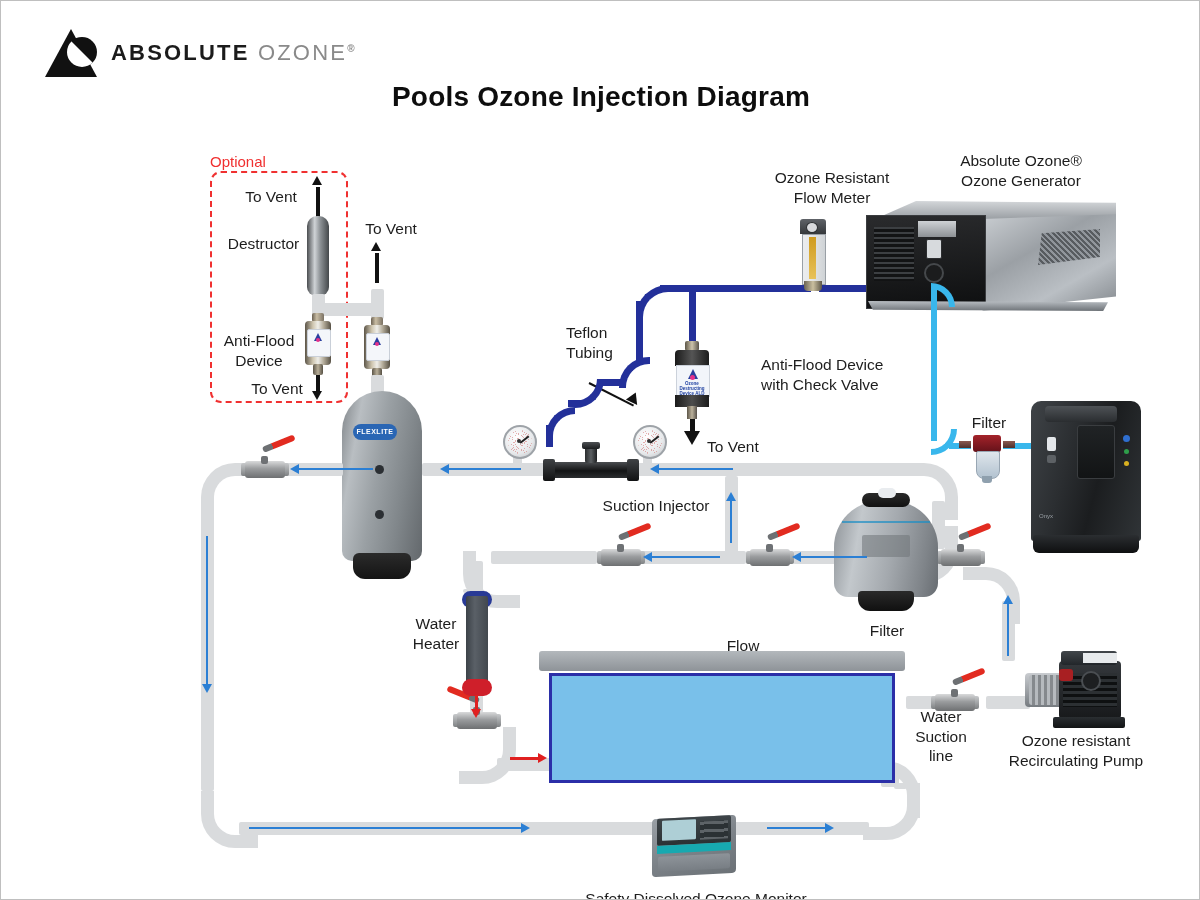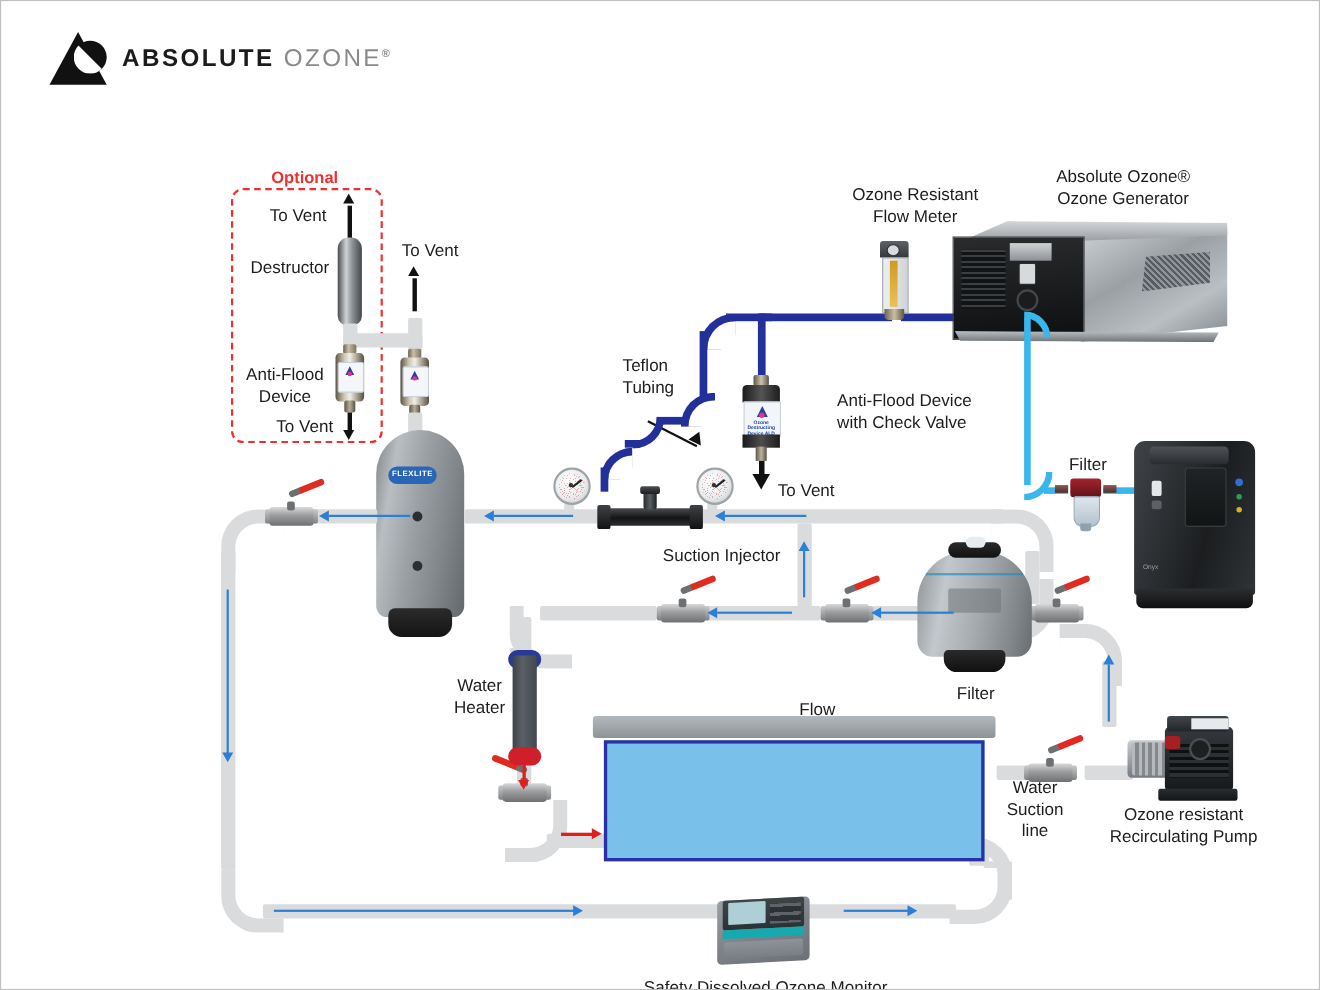--- a/index.html
+++ b/index.html
@@ -27,22 +27,22 @@
          font-size:28px;font-weight:700;color:#0d0d0d;letter-spacing:.2px;}
 
   
   .lbl{position:absolute;font-size:15.5px;color:#1d1d1d;line-height:1.26;
        text-align:center;white-space:pre-line;}
   .lbl.l{text-align:left;}
 
   
   #optional-box{position:absolute;left:209px;top:170px;width:134px;height:228px;
       border:2px dashed #f03030;border-radius:11px;}
-  #optional-label{position:absolute;left:209px;top:152px;width:134px;text-align:center;
-      font-size:15px;color:#f03030;font-weight:bold;}
+  #optional-label{position:absolute;left:209px;top:152px;width:134px;text-align:left;
+      font-size:15px;color:#f03030;}
 
   
   .pipe{position:absolute;background:#d9dbdd;}
   .pipe.h{height:13px;border-radius:2px;}
   .pipe.v{width:13px;border-radius:2px;}
   .elbow{position:absolute;border:13px solid #d9dbdd;background:transparent;}
   .elbow.tl{border-right:none;border-bottom:none;border-top-left-radius:34px;}
   .elbow.tr{border-left:none;border-bottom:none;border-top-right-radius:34px;}
   .elbow.bl{border-right:none;border-top:none;border-bottom-left-radius:34px;}
   .elbow.br{border-left:none;border-top:none;border-bottom-right-radius:34px;}
@@ -311,20 +311,21 @@
       <div class="logo-tri"></div>
       <div class="logo-circ"></div>
       <div class="logo-moon"></div>
     </div>
     <div class="logo-txt">
       <span>ABSOLUTE</span>
       <span class="lt">OZONE</span><span class="logo-reg">®</span>
     </div>
   </div>
 
+  <div id="title">Pools Ozone Injection Diagram</div>
 
   <div id="optional-label">Optional</div>
   <div id="optional-box"></div>
 
   <div class="lbl" style="left:225px;top:186px;width:90px;">To Vent</div>
   <div class="ar dark">
     <div class="shaft" style="left:315px;top:186px;width:4px;height:30px;background:#111;"></div>
     <div class="head up dark" style="left:311px;top:175px;"></div>
   </div>
   <div id="destructor"></div>

